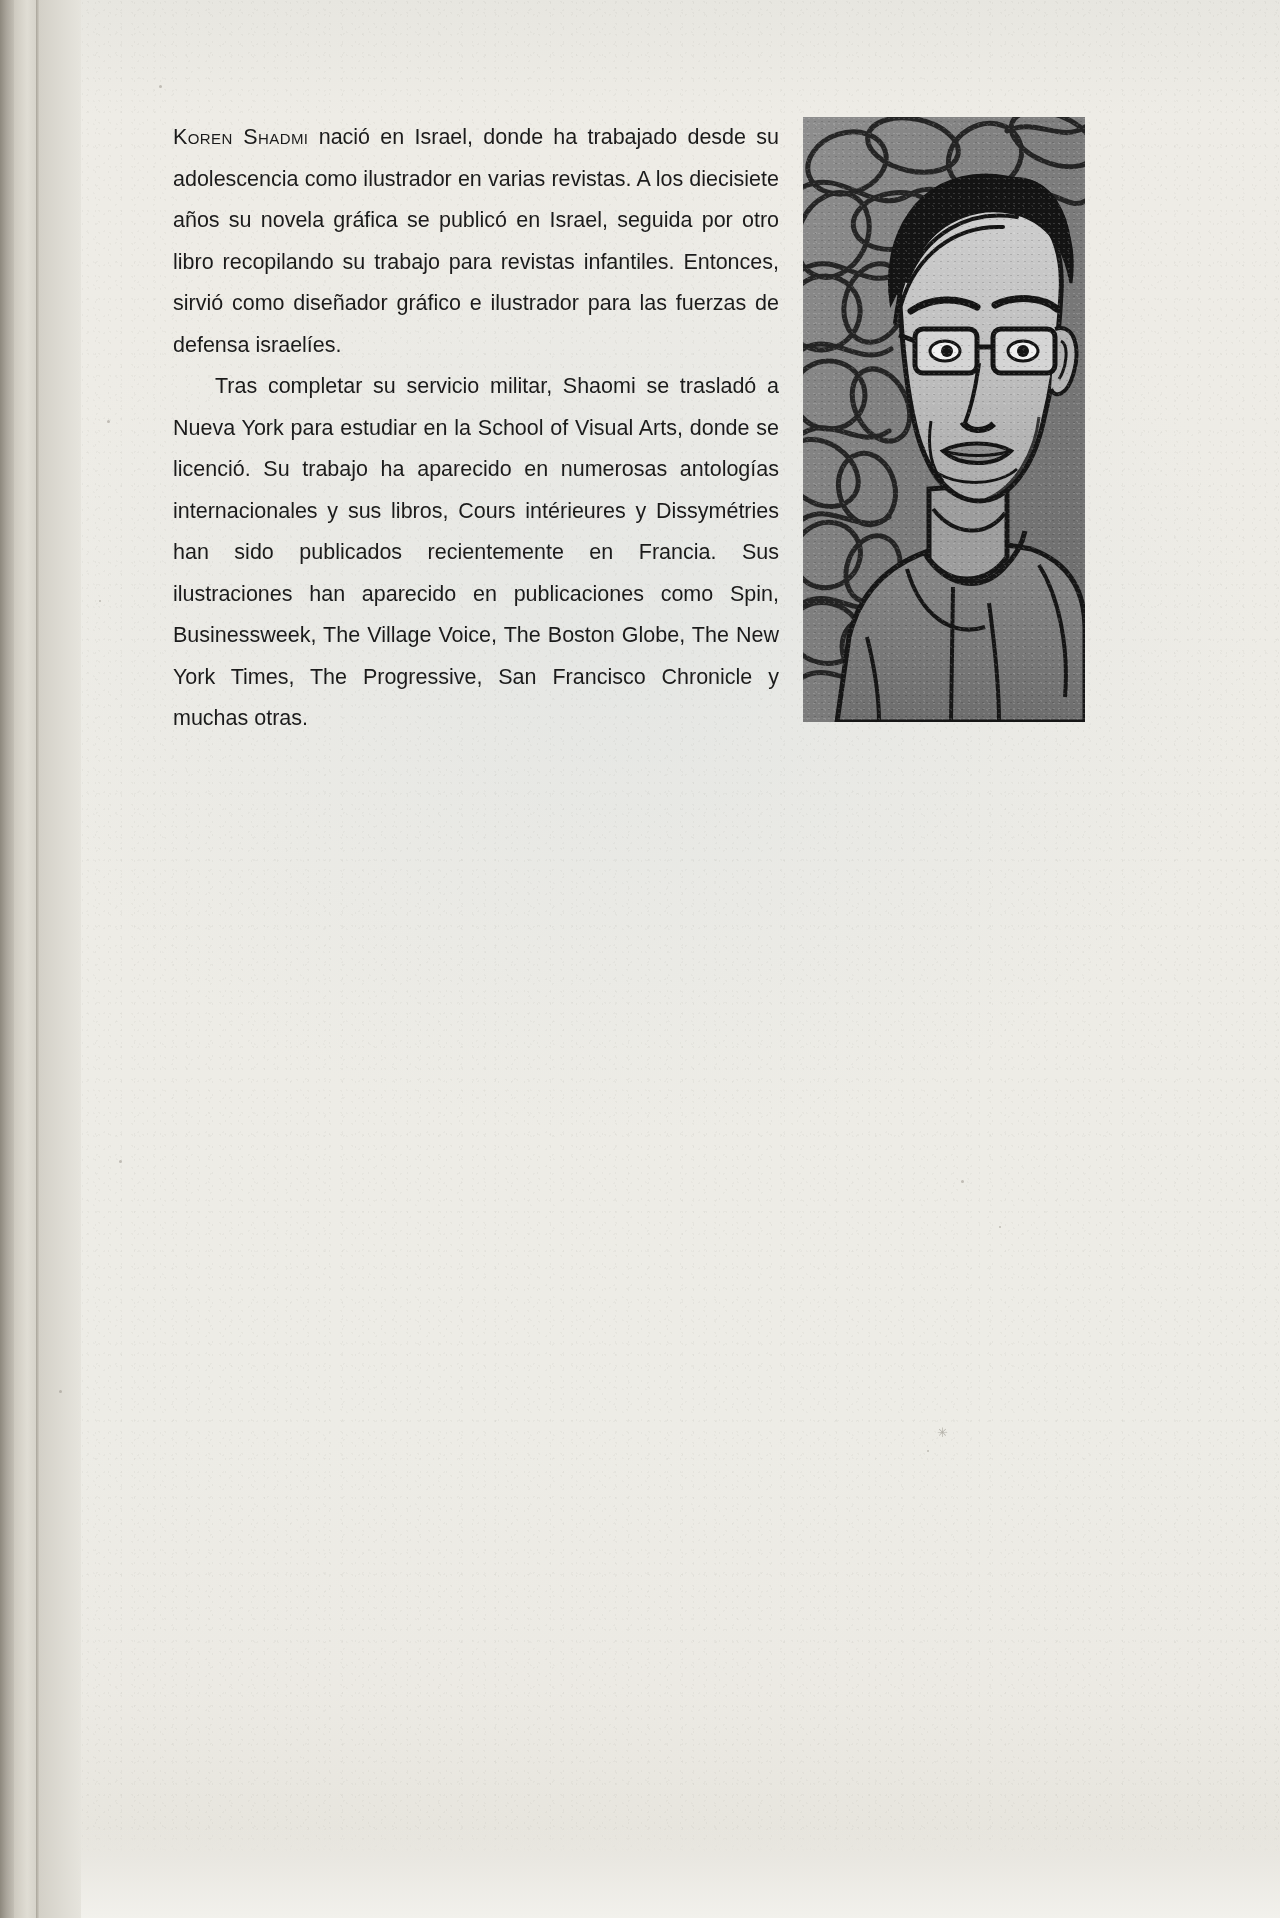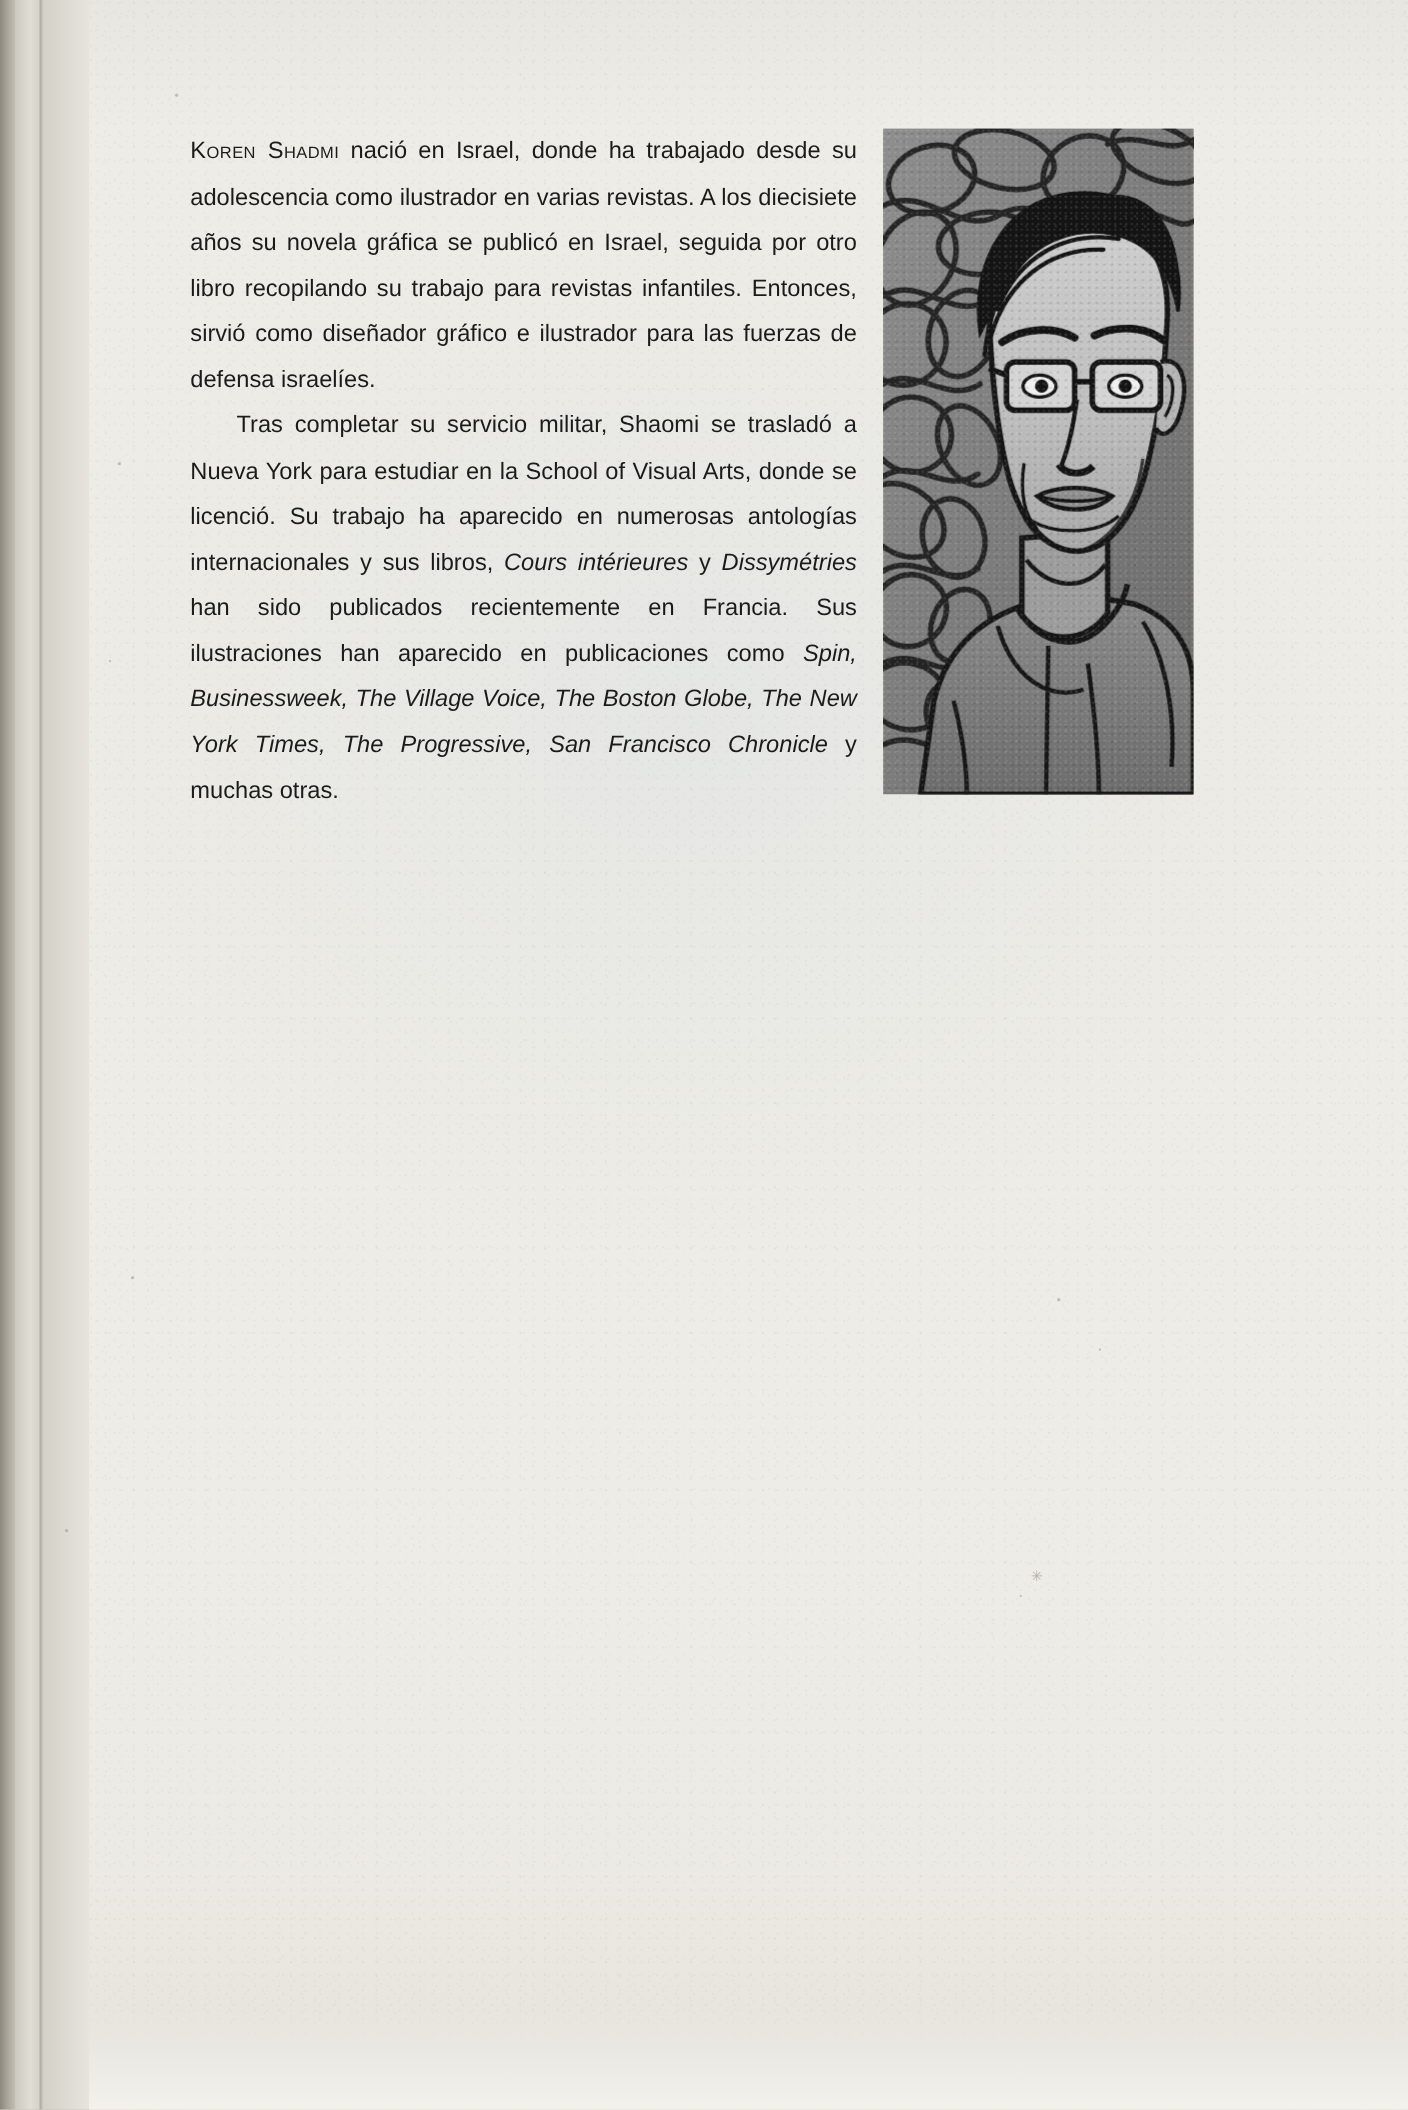--- a/index.html
+++ b/index.html
@@ -99,21 +99,21 @@
     text-align:justify;
     text-justify:inter-word;
     -webkit-font-smoothing:antialiased;
   }
   .bodytext p{margin:0;}
   .p-indent{text-indent:42px;}
   .smallcaps{
     font-variant:small-caps;
     letter-spacing:.4px;
   }
-  .ital{font-style:italic;}
+  .ital{}
 
   
   .speck{position:absolute;background:#9a968c;border-radius:50%;opacity:.55;}
 
   
   .mark{position:absolute;color:#8d8a80;font-size:13px;opacity:.6;}
 </style>
 </head>
 <body>
 

